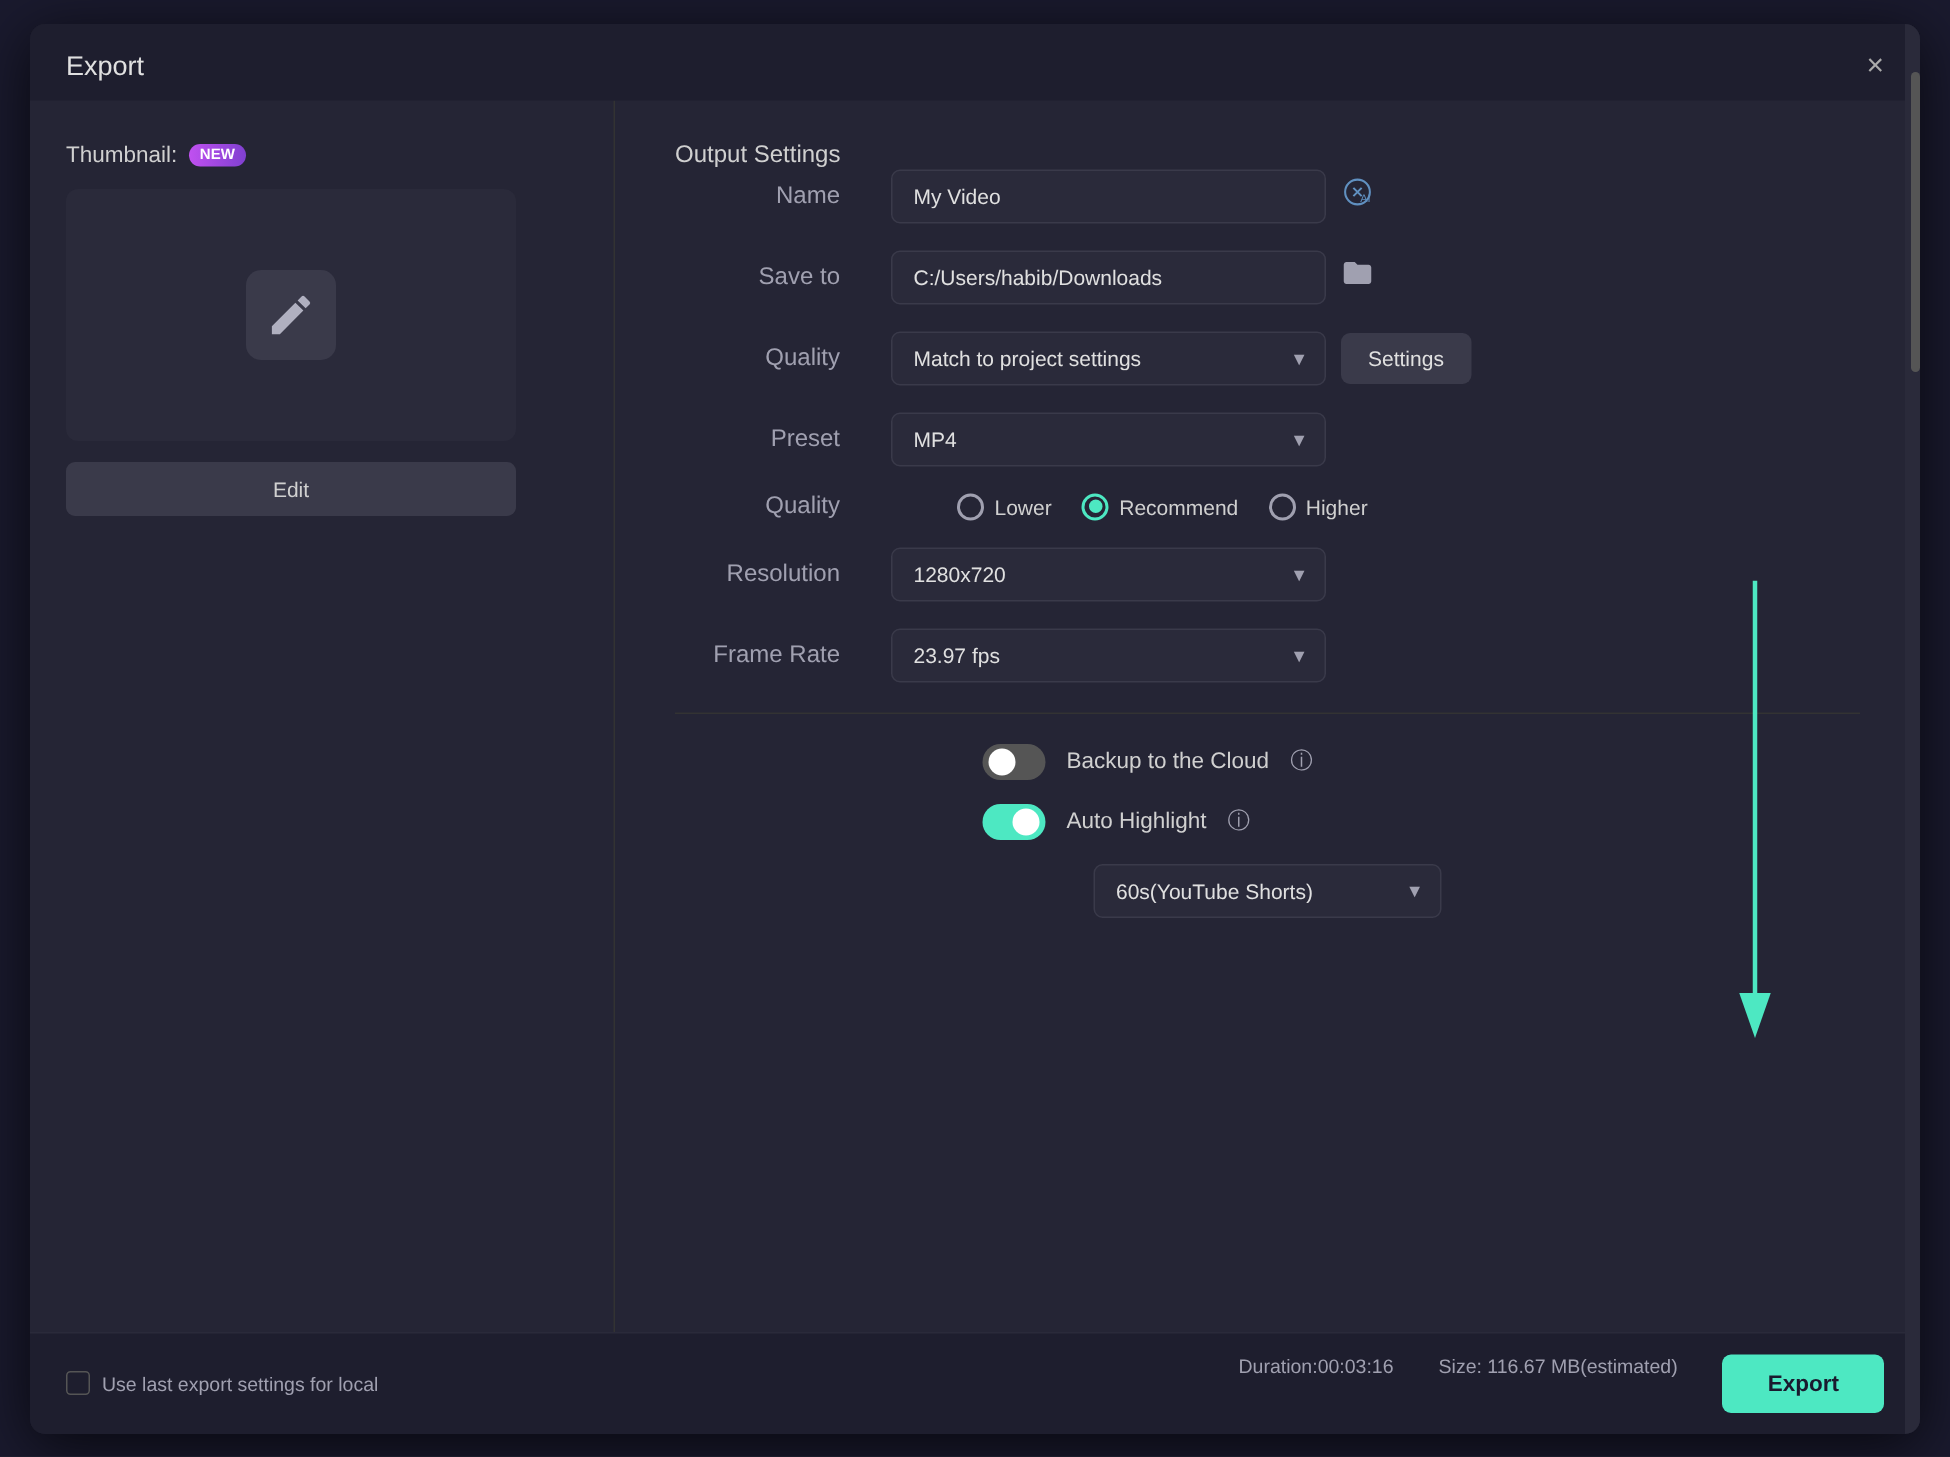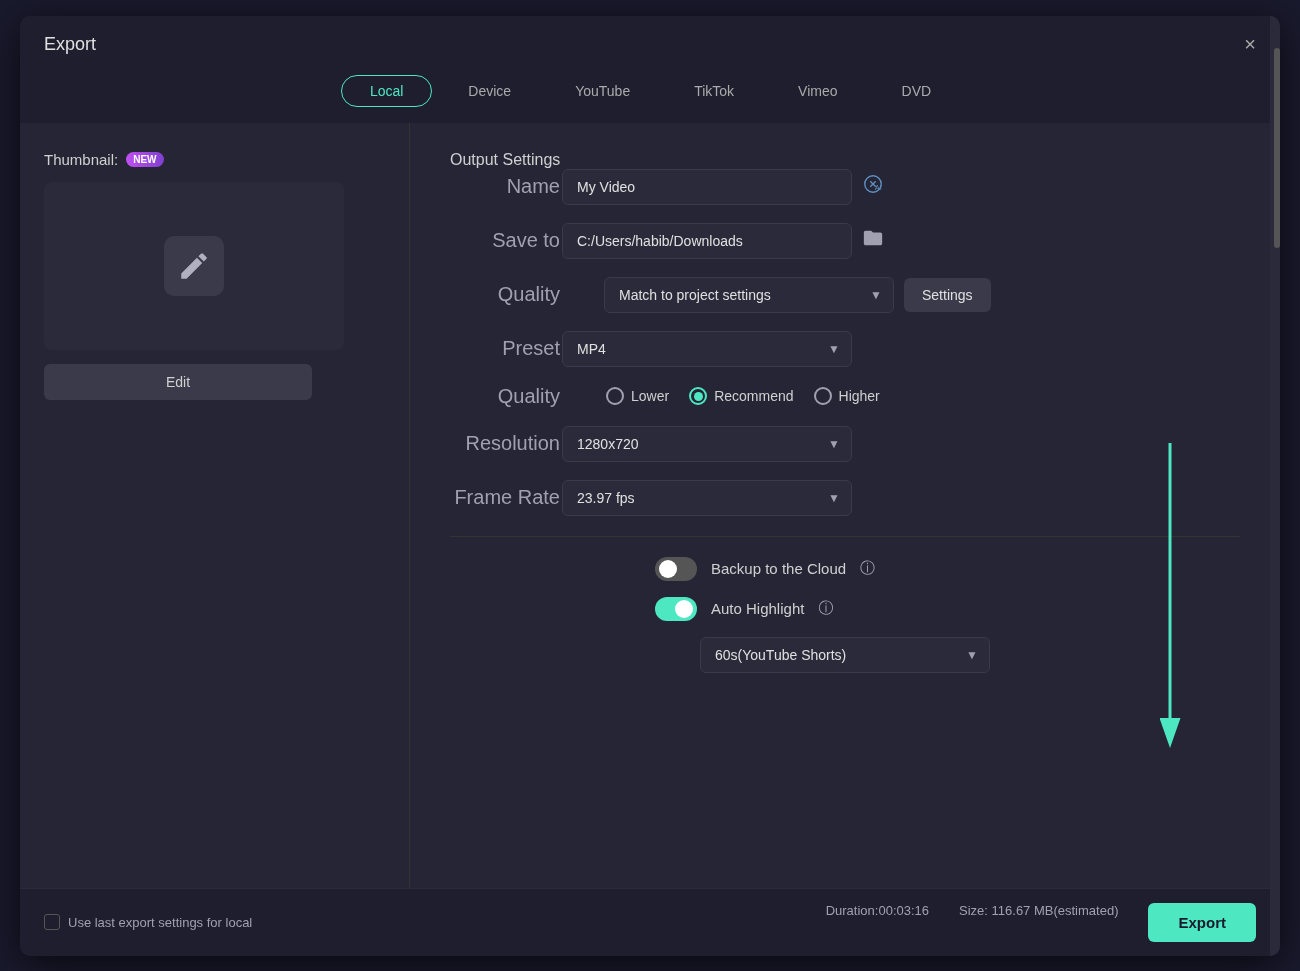--- a/index.html
+++ b/index.html
@@ -115,21 +115,21 @@
       display: flex;
       align-items: center;
       justify-content: center;
     }
     .thumb-icon svg {
       width: 34px;
       height: 34px;
       fill: #b0b0c0;
     }
     .edit-btn {
-      width: 268px;
+      width: 300px;
       padding: 10px;
       background: #3a3a4a;
       color: #d0d0d0;
       border: none;
       border-radius: 6px;
       font-size: 14px;
       cursor: pointer;
       text-align: center;
     }
     .right-panel {
@@ -143,24 +143,24 @@
       font-size: 16px;
       font-weight: 500;
     }
     .form-row {
       display: flex;
       align-items: center;
       margin-bottom: 18px;
     }
     .form-label {
       color: #a0a0b0;
-      font-size: 20px;
+      font-size: 16px;
       width: 110px;
       text-align: right;
-      margin-right: 2px;
+      margin-right: 34px;
       flex-shrink: 0;
     }
     .form-input {
       background: #2a2a3a;
       border: 1px solid #3a3a4a;
       border-radius: 6px;
       color: #e0e0e0;
       font-size: 14px;
       padding: 9px 14px;
       flex: 1;
@@ -375,21 +375,21 @@
     }
     .select-wrapper .dropdown-arrow {
       position: absolute;
       right: 12px;
       margin-left: 0;
     }
     .short-select-wrapper {
       position: relative;
       display: inline-flex;
       align-items: center;
-      width: 290px;
+      width: 232px;
     }
     .short-select-wrapper select {
       width: 100%;
       padding-right: 32px;
     }
     .short-select-wrapper .dropdown-arrow {
       position: absolute;
       right: 12px;
       margin-left: 0;
     }
@@ -397,28 +397,20 @@
 </head>
 <body>
 
 <div class="dialog">
 
   <div class="title-bar">
     <span class="title-text">Export</span>
     <button class="close-btn">×</button>
   </div>
 
-  <div class="tabs-bar">
-    <button class="tab active">Local</button>
-    <button class="tab">Device</button>
-    <button class="tab">YouTube</button>
-    <button class="tab">TikTok</button>
-    <button class="tab">Vimeo</button>
-    <button class="tab">DVD</button>
-  </div>
 
   <div class="content-area">
 
     <div class="left-panel">
       <div class="thumbnail-label">
         <span>Thumbnail:</span>
         <span class="new-badge">NEW</span>
       </div>
       <div class="thumbnail-box">
         <div class="thumb-icon">
@@ -450,21 +442,21 @@
         <input class="form-input" type="text" value="C:/Users/habib/Downloads" style="">
         <span class="folder-icon">
           <svg width="22" height="22" viewBox="0 0 24 24" fill="#a0a0b0" xmlns="http://www.w3.org/2000/svg">
             <path d="M10 4H4c-1.1 0-2 .9-2 2v12c0 1.1.9 2 2 2h16c1.1 0 2-.9 2-2V8c0-1.1-.9-2-2-2h-8l-2-2z"></path>
           </svg>
         </span>
       </div>
 
       <div class="form-row">
         <span class="form-label">Quality</span>
-        <div class="dropdown-row" style="flex:1; max-width: 410px; margin-left: 42px;">
+        <div class="dropdown-row" style="flex:1; max-width: 410px;">
           <div class="select-wrapper">
             <select class="form-select">
               <option>Match to project settings</option>
             </select>
             <span class="dropdown-arrow">▼</span>
           </div>
           <button class="settings-btn">Settings</button>
         </div>
       </div>
 

